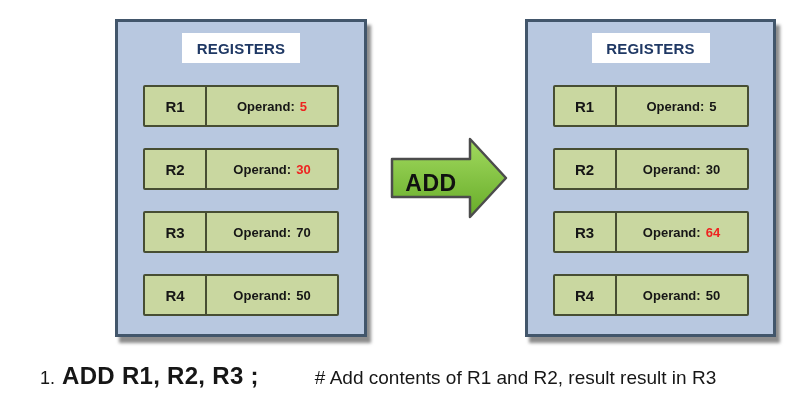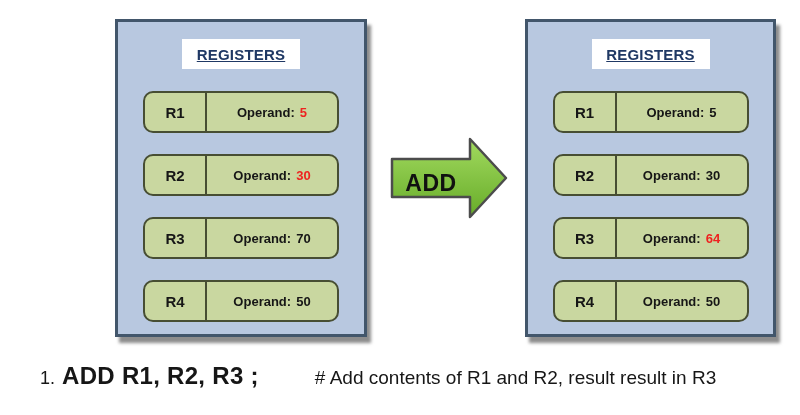--- a/index.html
+++ b/index.html
@@ -28,38 +28,37 @@
     top:19px;
     width:252px; height:318px;
     background:var(--panel-fill);
     border:3px solid var(--panel-border);
     box-shadow: 4px 6px 3px rgba(80,80,80,0.65);
     display:flex; flex-direction:column; align-items:center;
   }
   .panel-left  { left:115px; }
   .panel-right { left:525px; width:251px; }
   .title-box {
-    margin-top:17px;
+    margin-top:11px;
     width:118px; height:30px;
     background:#ffffff;
     display:flex; align-items:center; justify-content:center;
     font-weight:bold; font-size:15px;
     color:var(--title-text);
     letter-spacing:0.2px;
-    text-decoration:underline;
   }
   .rows {
     margin-top:22px;
     display:flex; flex-direction:column; gap:21px;
   }
   .reg-row {
     width:196px; height:42px;
     background:var(--register-fill);
     border:2px solid var(--register-border);
-    border-radius:10px;
+    border-radius:2px;
     display:flex;
     overflow:hidden;
   }
   .reg-name {
     width:62px;
     display:flex; align-items:center; justify-content:center;
     font-weight:bold; font-size:15px;
     color:var(--text-dark);
     border-right:2px solid var(--register-border);
   }

